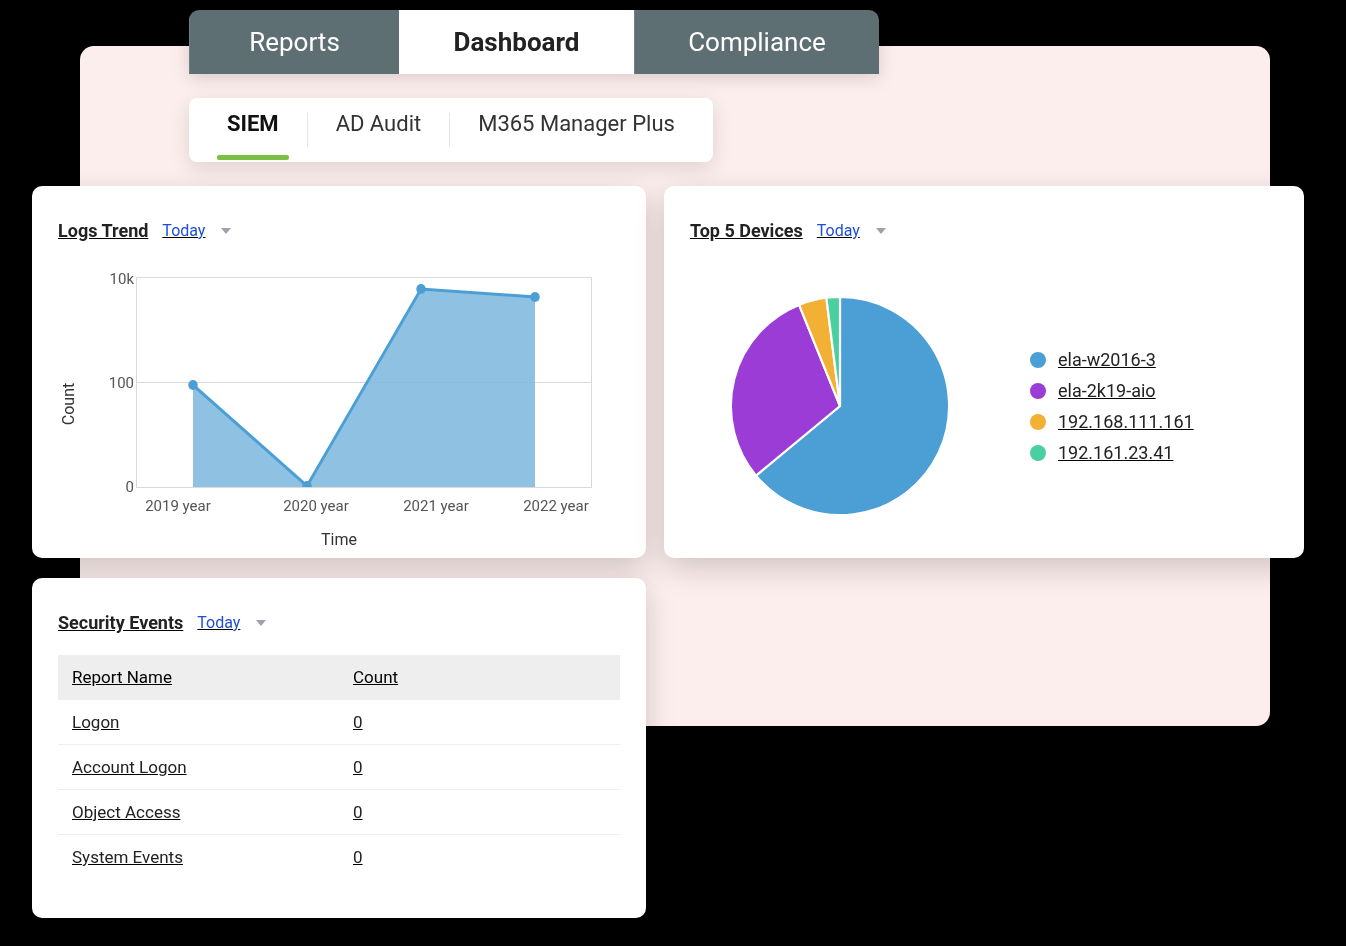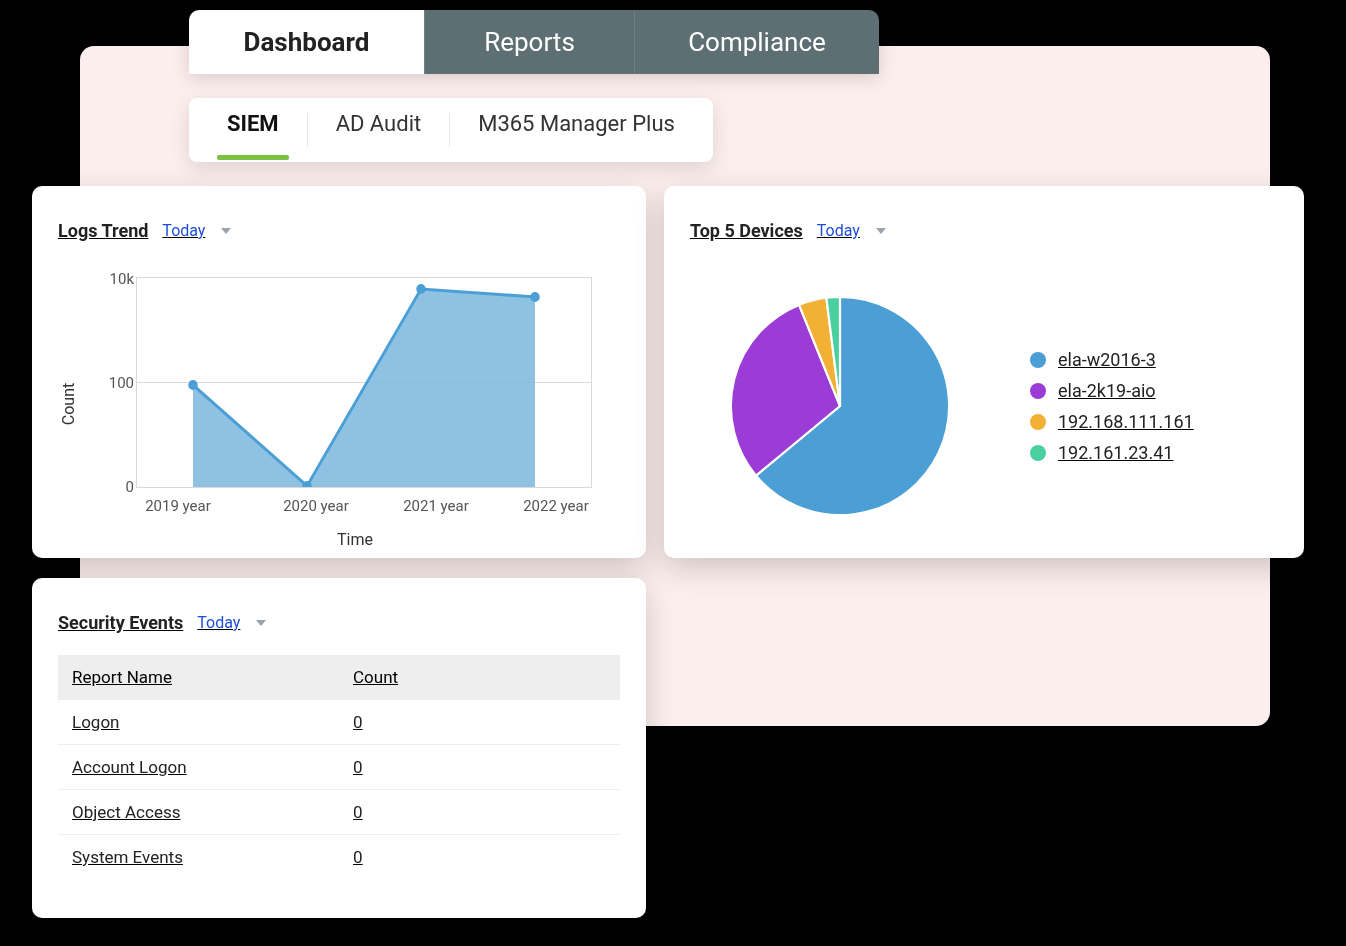--- a/index.html
+++ b/index.html
@@ -152,21 +152,20 @@
     font-size: 16px;
     color: #333;
   }
   .x-axis-label {
     position: absolute;
     bottom: 0;
     left: 50%;
     transform: translateX(-50%);
     font-size: 16px;
     color: #333;
-    margin-left: 16px;
   }
   .x-tick {
     position: absolute;
     bottom: 34px;
     font-size: 15px;
     color: #555;
     transform: translateX(-50%);
     white-space: nowrap;
   }
   .boundary-line {
@@ -208,22 +207,22 @@
     padding: 12px 14px;
     border-top: 1px solid #eee;
   }
 </style>
 </head>
 <body>
 
 <div class="page-bg"></div>
 
 <div class="main-tabs">
+  <div class="main-tab inactive">Reports</div>
   <div class="main-tab active">Dashboard</div>
-  <div class="main-tab inactive">Reports</div>
   <div class="main-tab inactive compliance">Compliance</div>
 </div>
 
 <div class="sub-tabs">
   <div class="sub-tab active">SIEM</div>
   <div class="sub-divider"></div>
   <div class="sub-tab">AD Audit</div>
   <div class="sub-divider"></div>
   <div class="sub-tab">M365 Manager Plus</div>
 </div>

